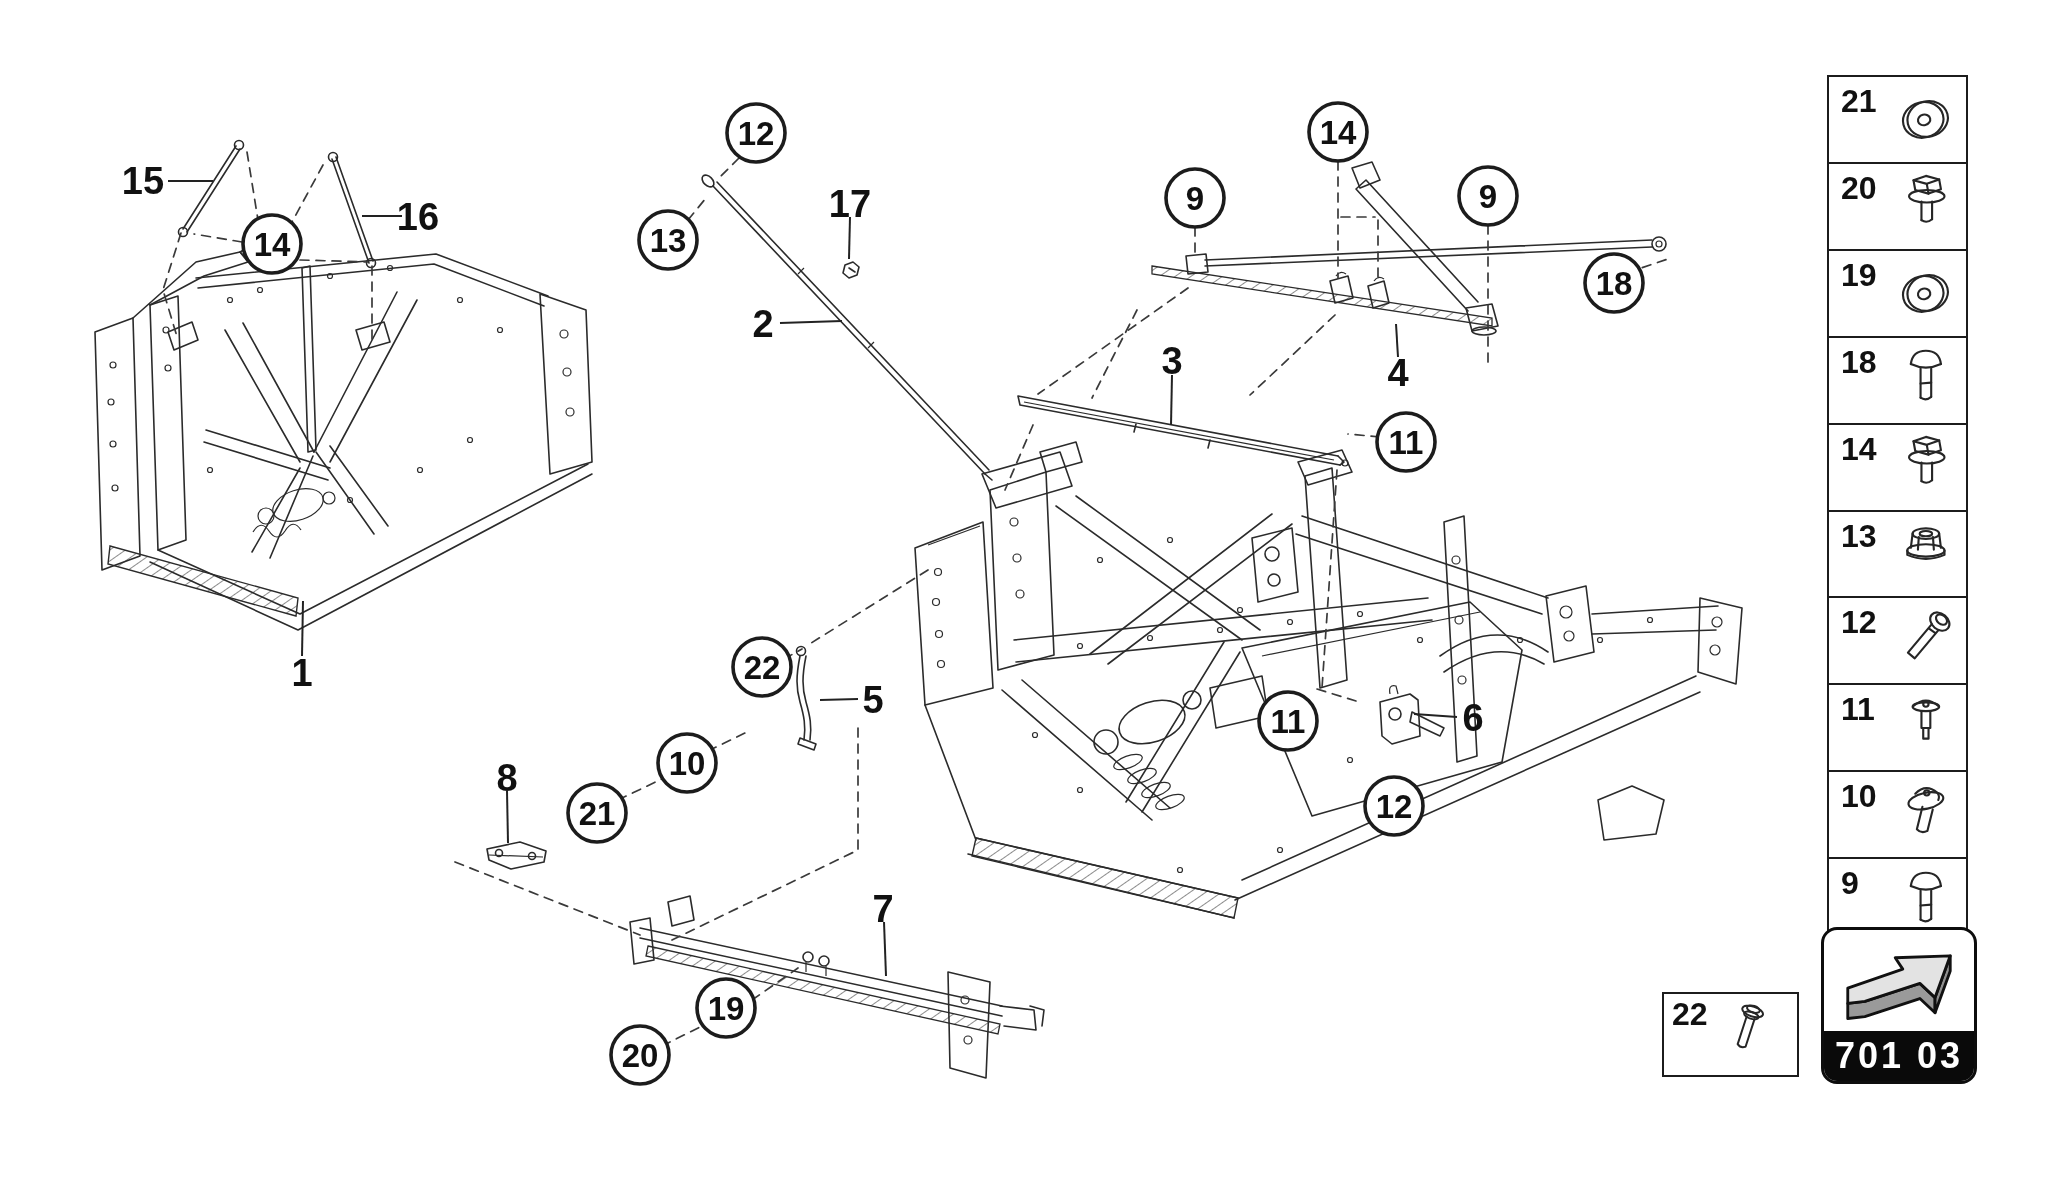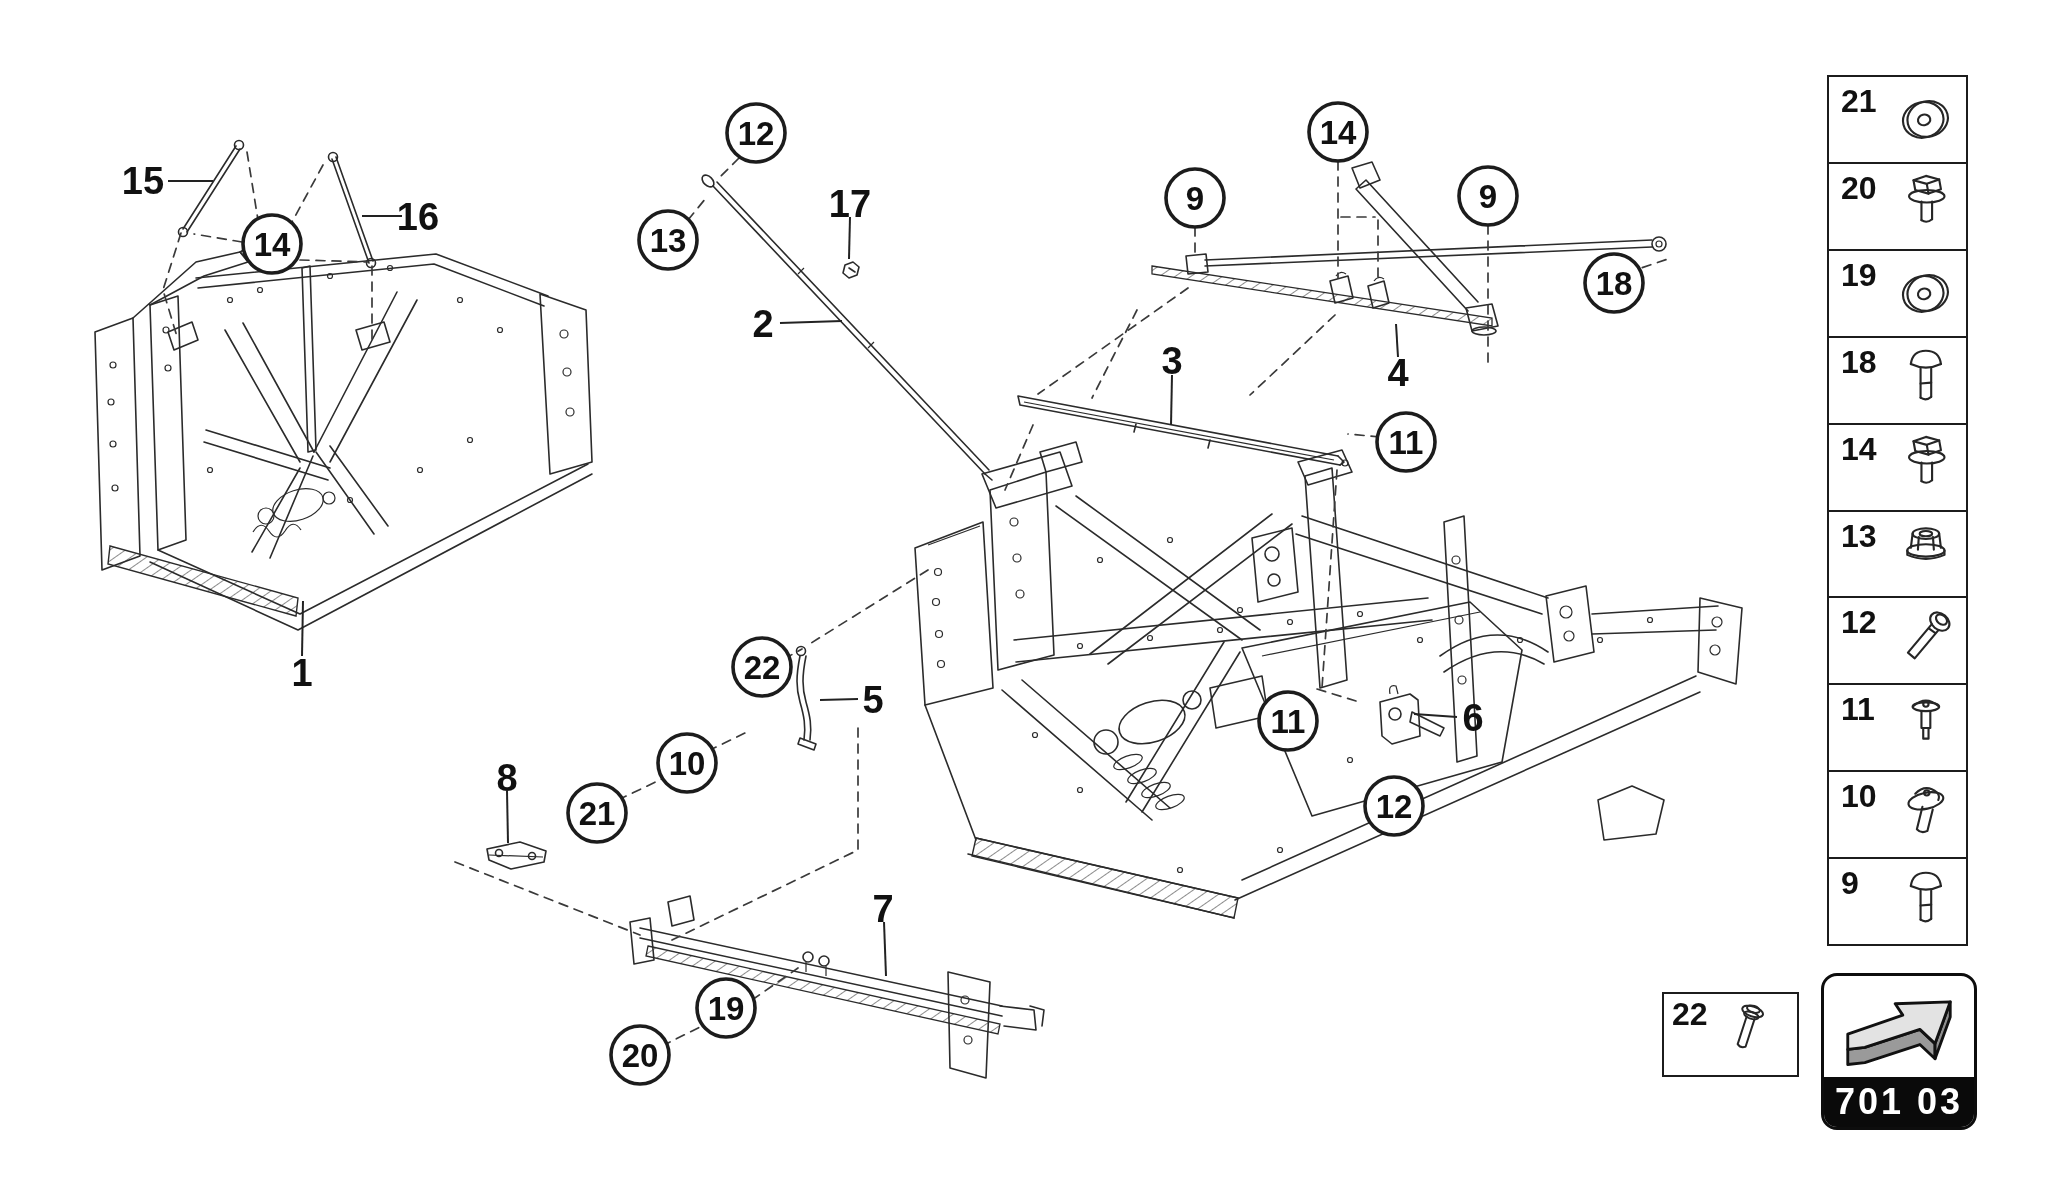--- a/index.html
+++ b/index.html
@@ -23,21 +23,21 @@
   .legend-num{font-size:32px;font-weight:bold;color:#111;align-self:flex-start;margin-top:2px;}
   .licon{width:62px;height:72px;}
   .licon *{stroke:#262626;fill:none;stroke-width:2.4;stroke-linejoin:round;stroke-linecap:round;}
   
   .extra-box{position:absolute;left:1662px;top:992px;width:137px;height:85px;border:2.5px solid #1c1c1c;
              box-sizing:border-box;display:flex;align-items:center;padding:2px 8px;background:#fff;}
   .extra-box .legend-num{margin-top:0;align-self:flex-start;}
   .eicon{width:58px;height:74px;margin-left:10px;}
   .eicon *{stroke:#262626;fill:none;stroke-width:2.4;stroke-linejoin:round;stroke-linecap:round;}
   
-  .code-box{position:absolute;left:1821px;top:973px;width:156px;height:157px;border:3px solid #0d0d0d;
+  .code-box{position:absolute;left:1821px;top:927px;width:156px;height:157px;border:3px solid #0d0d0d;
             border-radius:16px;box-sizing:border-box;overflow:hidden;display:flex;flex-direction:column;background:#fff;text-align:right;}
   .arrow-area{flex:1;display:flex;align-items:center;justify-content:center;}
   .code-band{height:50px;background:#0a0a0a;color:#fff;display:flex;align-items:center;justify-content:center;
              font-size:36px;font-weight:bold;letter-spacing:3px;}
 </style>
 </head>
 <body>
 
 <div class="stage">
 

